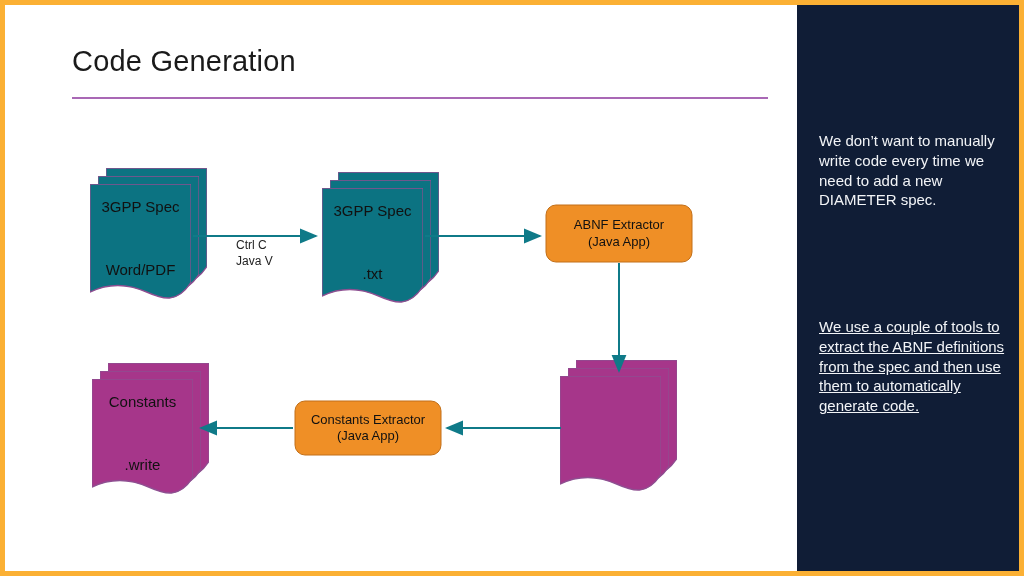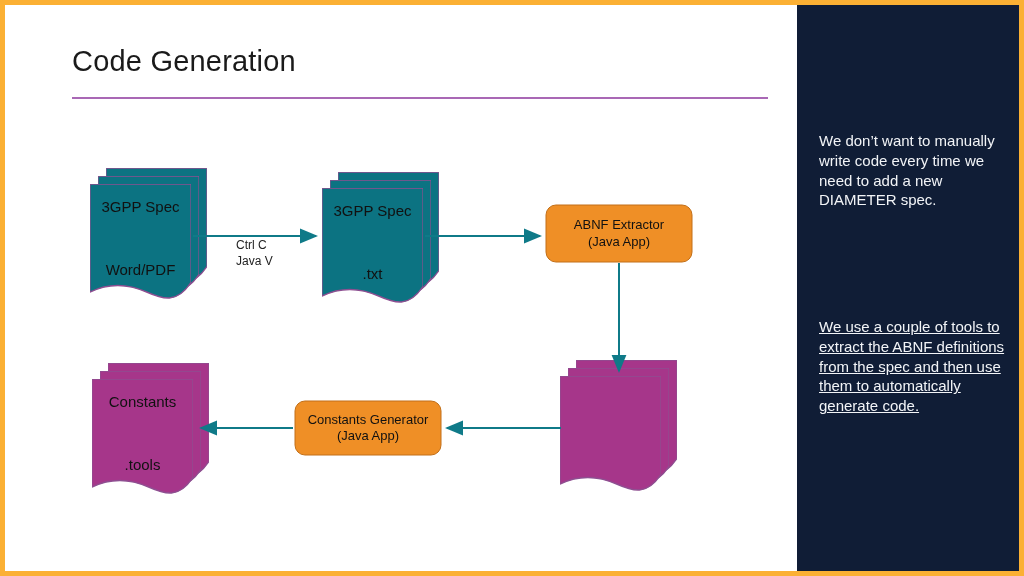--- a/index.html
+++ b/index.html
@@ -183,27 +183,27 @@
         <span>.txt</span>
       </div>
 
       <div class="node-label proc-label" style="left:541px; top:200px; width:146px; height:57px;">
         <span>ABNF Extractor</span>
         <span>(Java App)</span>
       </div>
 
 
       <div class="node-label proc-label" style="left:290px; top:396px; width:146px; height:54px;">
-        <span>Constants Generator</span>
+        <span>Constants Extractor</span>
         <span>(Java App)</span>
       </div>
 
       <div class="node-label doc-label" style="left:87px; top:374px; width:101px; height:110px;">
         <span>Constants</span>
-        <span>.tools</span>
+        <span>.write</span>
       </div>
 
       <div class="edge-label" style="left:231px; top:190px;margin-top:43px;">
         <span>Ctrl C</span><br>
         <span>Java V</span>
       </div>
 
     </div>
   </div>
 

